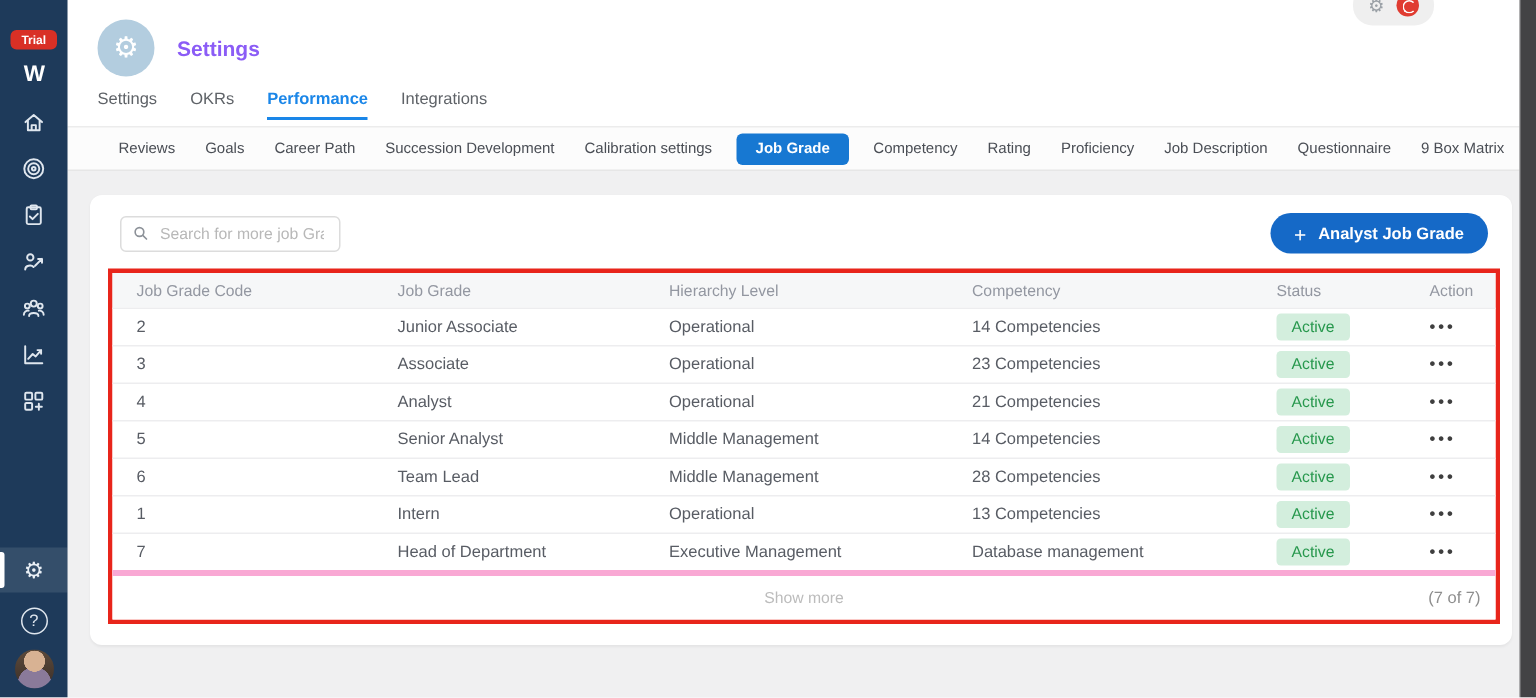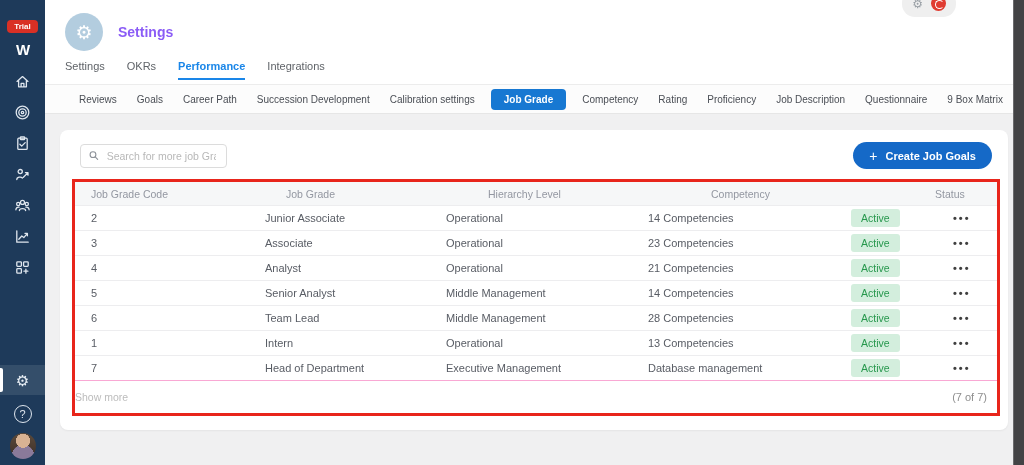--- a/index.html
+++ b/index.html
@@ -79,27 +79,27 @@
     font-family:"Liberation Sans",sans-serif;background:transparent;}
   .search input::placeholder{color:#b8b8b8;}
   .create-btn{display:flex;align-items:center;gap:8px;background:var(--button-blue,#1569c7);
     color:#fff;border:none;border-radius:14px;height:27px;padding:0 16px;font-size:11px;
     font-weight:bold;font-family:"Liberation Sans",sans-serif;cursor:pointer;}
   .plus{font-size:14px;font-weight:normal;line-height:1;}
 
   .annotation{margin:1px 8px 0 12px;border:3px solid var(--annotation-red,#e8251b);}
   .thead,.trow{display:grid;grid-template-columns:174px 181px 202px 203px 102px 1fr;
     padding-left:16px;align-items:center;}
-  .thead{height:23px;background:#f6f7f8;color:#9397a1;font-size:10.5px;gap:21px;}
+  .thead{height:23px;background:#f6f7f8;color:#9397a1;font-size:10.5px;}
   .trow{height:25px;font-size:11px;color:#585c64;border-top:1px solid #ededef;background:#fff;}
   .badge{background:var(--badge-green-bg,#d3eedd);color:var(--badge-green-text,#27984d);
     font-size:10.5px;padding:3px 10px;border-radius:3px;display:inline-block;}
   .dots{color:#3f3f3f;font-size:11px;letter-spacing:2px;cursor:pointer;font-weight:bold;}
-  .tfoot{position:relative;height:33px;border-top:1px solid #f9a8d4;display:flex;
-    align-items:center;background:#fff;}
+  .tfoot{position:relative;height:33px;border-top:4px solid #f9a8d4;display:flex;
+    align-items:center;justify-content:center;background:#fff;}
   .show-more{color:#bcbcbc;font-size:10.5px;cursor:pointer;}
   .count{position:absolute;right:10px;color:#8e8e8e;font-size:11px;}
 </style>
 </head>
 <body>
 
 <div class="app">
 
   <aside class="sidebar">
     <div class="trial">Trial</div>
@@ -206,21 +206,21 @@
         <div class="toolbar">
           <label class="search">
             <svg viewBox="0 0 14 14">
               <circle cx="5.8" cy="5.8" r="4.2"></circle>
                 <path d="M9 9 L12.6 12.6"></path>
             </svg>
             <input placeholder="Search for more job Grades" style="">
           </label>
           <button class="create-btn">
             <span class="plus">+</span>
-            <span>Create Job Goals</span>
+            <span>Analyst Job Grade</span>
           </button>
         </div>
 
         <div class="annotation">
           <div class="thead" id="thead">
               <div>Job Grade Code</div>
               <div>Job Grade</div>
               <div>Hierarchy Level</div>
               <div>Competency</div>
               <div>Status</div>

